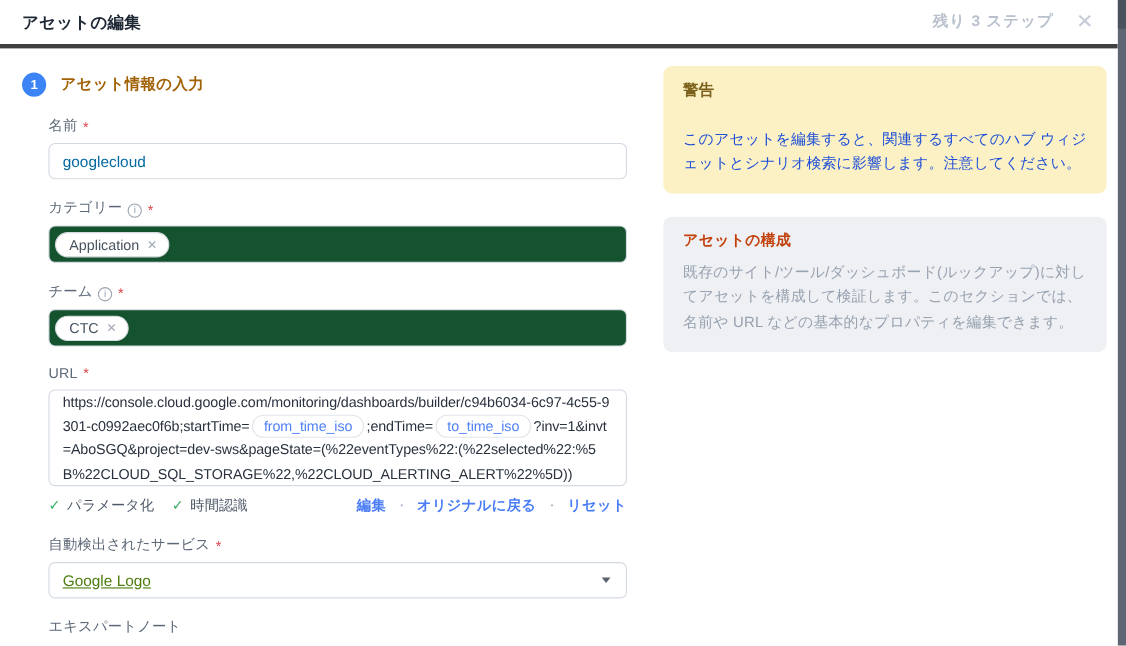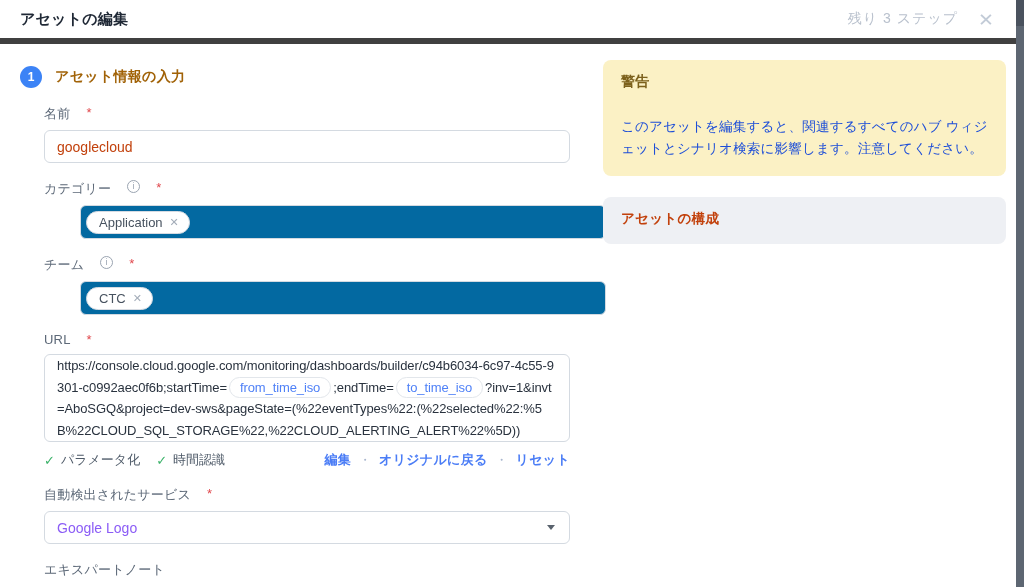--- a/index.html
+++ b/index.html
@@ -20,25 +20,25 @@
   .page-behind .top-mark {
     position: absolute; top: 0; left: 0; width: 8px; height: 26px;
     background: #4a525e;
   }
 
   .panel { position: absolute; top: 0; left: 0; width: 1016px; height: 587px; background: #fff; }
 
   
   .hdr {
     height: 44px; display: flex; align-items: center;
-    padding: 0 22px 0 20px; border-bottom: 6px solid #404040;
+    padding: 0 22px 0 20px; border-bottom: 4px solid #404040;
   }
   .hdr-title { font-size: 15px; font-weight: bold; color: #1f2835; letter-spacing: 0.2px; }
   .hdr-right { margin-left: auto; display: flex; align-items: center; gap: 20px; }
-  .steps-left { font-size: 14px; color: #b9c1cd; letter-spacing: 1px; }
+  .steps-left { font-size: 14px; color: #b9c1cd; letter-spacing: 1px; font-weight: bold; }
   .close-x {
     font-size: 19px; color: #c2cbd7; line-height: 1; cursor: pointer;
     font-weight: normal; transform: scaleY(0.95);
   }
 
   
   .content { display: flex; padding: 16px 10px 0 20px; }
   .col-left { width: 550px; flex: none; }
   .col-right { flex: 1; margin-left: 33px; margin-top: 0px; padding-right: 0; }
 
@@ -48,38 +48,38 @@
     width: 22px; height: 22px; border-radius: 50%; background: #3c83f6;
     color: #fff; font-size: 12px; font-weight: bold;
     display: flex; align-items: center; justify-content: center; flex: none;
   }
   .step-title { font-size: 14px; font-weight: bold; color: #a16207; letter-spacing: 0.3px; }
 
   .fields { margin-left: 24px; width: 526px; }
   .field { margin-top: 17px; }
   .field-label {
     font-size: 13px; color: #5d6978; margin-bottom: 7px;
-    display: flex; align-items: flex-start; gap: 16px; letter-spacing: 0.2px;
+    display: flex; align-items: flex-end; gap: 5px; letter-spacing: 0.2px;
   }
   .req { color: #e0474c; font-size: 13px; }
   .info-i {
     width: 13px; height: 13px; border: 1px solid #9aa4b1; border-radius: 50%;
     color: #9aa4b1; font-size: 9px; line-height: 11px; text-align: center;
     display: inline-block; font-style: normal;
   }
 
   .text-input {
     width: 100%; height: 33px; border: 1px solid #d4dae1; border-radius: 6px;
-    padding: 0 12px; font-size: 14px; color: #c2410c; background: #fff;
+    padding: 0 12px; font-size: 14px; color: #0369a1; background: #fff;
     font-family: "Liberation Sans", "DejaVu Sans", sans-serif; outline: none;
   }
 
   .chip-box {
     width: 100%; height: 34px; border: 1px solid #d4dae1; border-radius: 6px;
-    background: #0369a1; display: flex; align-items: center; padding: 0 5px; margin-left: 36px;
+    background: #14532d; display: flex; align-items: center; padding: 0 5px;
   }
   .chip {
     display: inline-flex; align-items: center; gap: 7px;
     border: 1px solid #d6dbe2; border-radius: 999px; background: #fff;
     padding: 3px 10px 3px 12px; font-size: 13px; color: #47525f;
   }
   .chip .chip-x { color: #a3acb8; font-size: 11px; cursor: pointer; }
 
   .url-box {
     width: 100%; border: 1px solid #d4dae1; border-radius: 6px; background: #fff;
@@ -98,21 +98,21 @@
   .flag .check { color: #3bb269; font-size: 13px; font-weight: bold; }
   .url-links { margin-left: auto; display: flex; align-items: center; gap: 8px; }
   .url-link { color: #4b7df6; font-size: 13px; font-weight: bold; cursor: pointer; letter-spacing: 0.3px; }
   .link-sep { color: #a9b6ce; font-size: 12px; }
 
   .select-box {
     width: 100%; height: 33px; border: 1px solid #d4dae1; border-radius: 6px;
     background: #fff; display: flex; align-items: center; padding: 0 14px 0 12px;
     cursor: pointer;
   }
-  .select-value { font-size: 14px; color: #8b5cf6; }
+  .select-value { font-size: 14px; color: #4d7c0f; text-decoration: underline; }
   .caret-down {
     margin-left: auto; width: 0; height: 0;
     border-left: 4.5px solid transparent; border-right: 4.5px solid transparent;
     border-top: 5.5px solid #59626d;
   }
 
   
   .warn-box {
     background: #fbf1c5; border-radius: 8px; padding: 13px 18px 15px 18px;
   }
@@ -237,17 +237,18 @@
       </div>
     </div>
 
     <div class="col-right">
       <div class="warn-box">
         <div class="warn-title">警告</div>
         <div class="warn-body">このアセットを編集すると、関連するすべてのハブ ウィジェットとシナリオ検索に影響します。注意してください。</div>
       </div>
       <div class="info-box">
         <div class="info-title">アセットの構成</div>
+        <div class="info-body">既存のサイト/ツール/ダッシュボード(ルックアップ)に対してアセットを構成して検証します。このセクションでは、名前や URL などの基本的なプロパティを編集できます。</div>
       </div>
     </div>
   </div>
 
 </div>
 
 </body></html>

